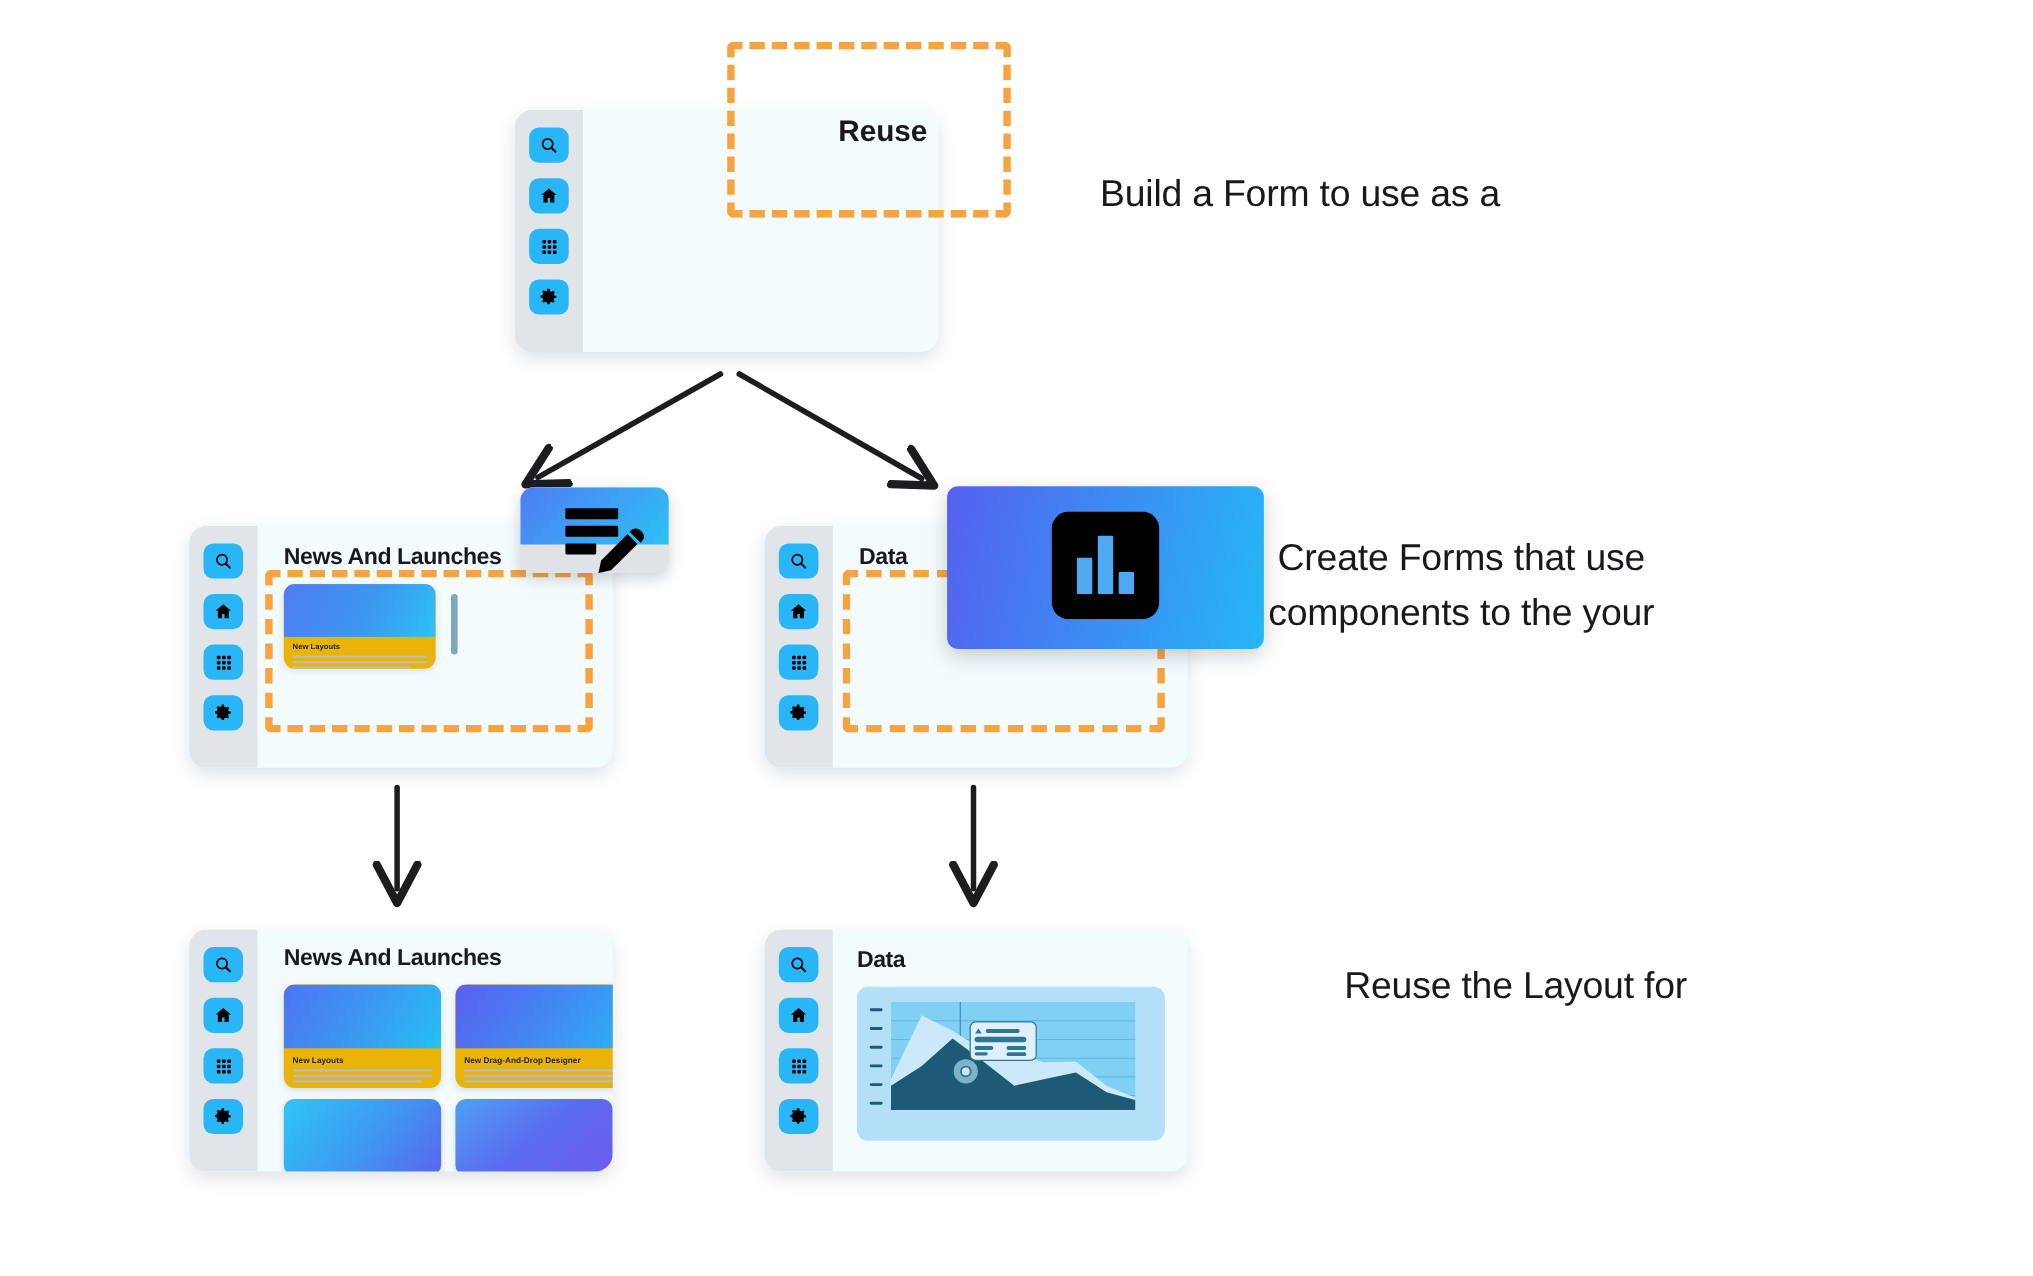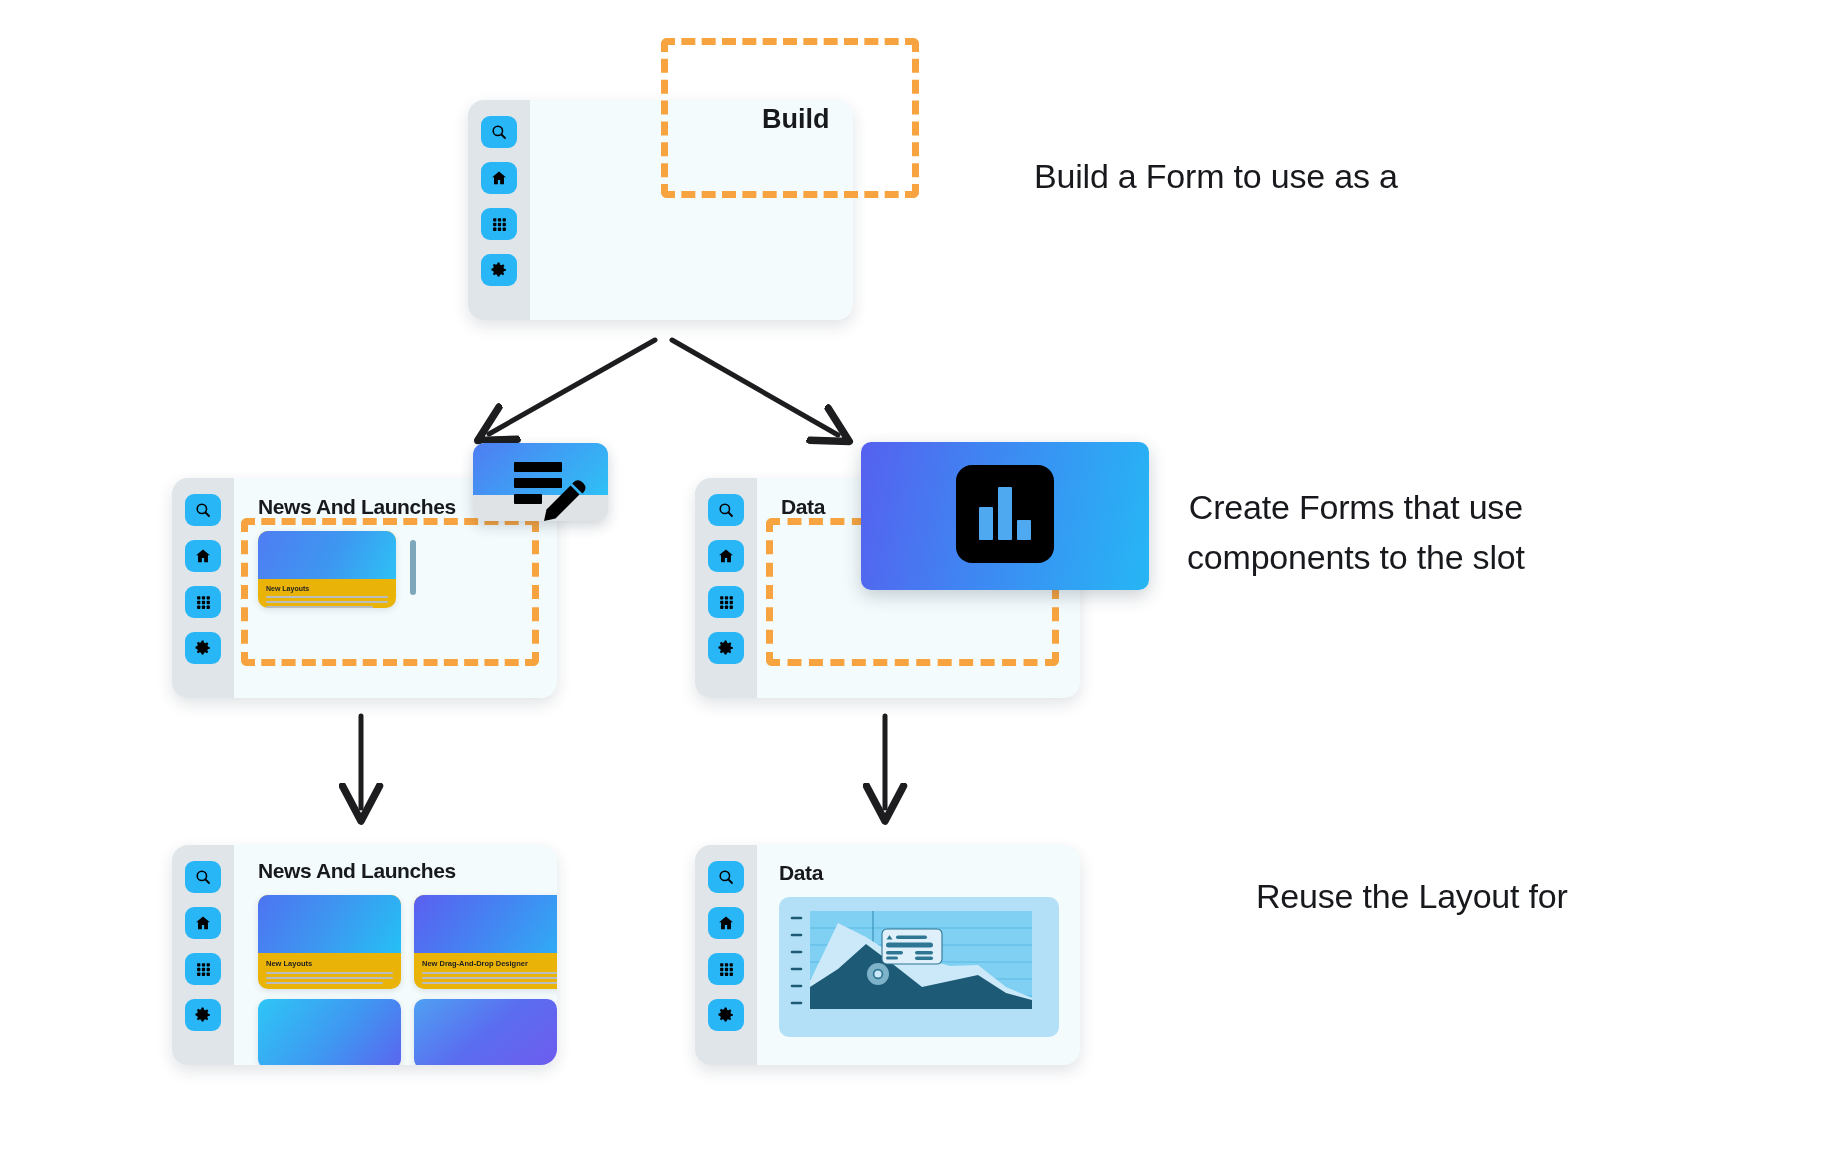--- a/index.html
+++ b/index.html
@@ -101,21 +101,20 @@
   }
 
   
   .caption{
     position:absolute;
     color:#17191c;
     font-size:34px;
     font-weight:400;
     line-height:1.47;
     letter-spacing:-.2px;
-    margin-left:34px;
   }
 
   svg.overlay{position:absolute;left:0;top:0;width:1848px;height:1160px;pointer-events:none;}
 </style>
 </head>
 <body>
 
 <div class="stage">
 
   <svg class="overlay" viewBox="0 0 1848 1160">
@@ -194,21 +193,21 @@
           <svg width="18" height="18" viewBox="0 0 24 24">
               <path fill="#000" d="M12 8.2a3.8 3.8 0 1 0 0 7.6 3.8 3.8 0 0 0 0-7.6zm9 5.1v-2.6l-2.3-.5a6.9 6.9 0 0 0-.8-2l1.3-2-1.8-1.8-2 1.3a6.9 6.9 0 0 0-2-.8L12.7 2h-2.6l-.5 2.3a6.9 6.9 0 0 0-2 .8l-2-1.3L3.8 5.6l1.3 2a6.9 6.9 0 0 0-.8 2L2 10.1v2.6l2.3.5c.17.72.46 1.39.8 2l-1.3 2 1.8 1.8 2-1.3c.62.35 1.28.63 2 .8l.5 2.3h2.6l.5-2.3a6.9 6.9 0 0 0 2-.8l2 1.3 1.8-1.8-1.3-2c.35-.62.63-1.28.8-2z"></path>
             </svg>
         </span>
       </div>
     </div>
     <div class="content"></div>
   </div>
 
   <div class="slot" style="left:661px;top:38px;width:258px;height:160px;"></div>
-  <div class="slot-label" style="left:762px;top:104px;">Build</div>
+  <div class="slot-label" style="left:762px;top:104px;">Reuse</div>
 
   <div class="caption" style="left:1000px;top:152px;">
     <div>Build a Form to use as a</div>
   </div>
 
   <div class="window" style="left:172px;top:478px;width:385px;height:220px;">
     <div class="sidebar" style="width:62px;padding-top:16px;gap:14px;">
       <div class="navbtn" style="width:36px;height:32px;">
         <span>
             <svg width="18" height="18" viewBox="0 0 24 24">
@@ -343,21 +342,21 @@
           <rect x="23" y="42" width="14" height="33" rx="1"></rect>
           <rect x="42" y="22" width="14" height="53" rx="1"></rect>
           <rect x="61" y="55" width="14" height="20" rx="1"></rect>
         </g>
       </svg>
     </span>
   </div>
 
   <div class="caption" style="left:1153px;top:483px;text-align:center;">
     <div>Create Forms that use</div>
-    <div>components to the slot</div>
+    <div>components to the your</div>
   </div>
 
   <div class="window" style="left:172px;top:845px;width:385px;height:220px;">
     <div class="sidebar" style="width:62px;padding-top:16px;gap:14px;">
       <div class="navbtn" style="width:36px;height:32px;">
         <span>
             <svg width="18" height="18" viewBox="0 0 24 24">
               <circle cx="10.5" cy="10.5" r="6.2" fill="none" stroke="#000" stroke-width="2.1"></circle>
               <line x1="15" y1="15" x2="20" y2="20" stroke="#000" stroke-width="2.4" stroke-linecap="round"></line>
             </svg>

